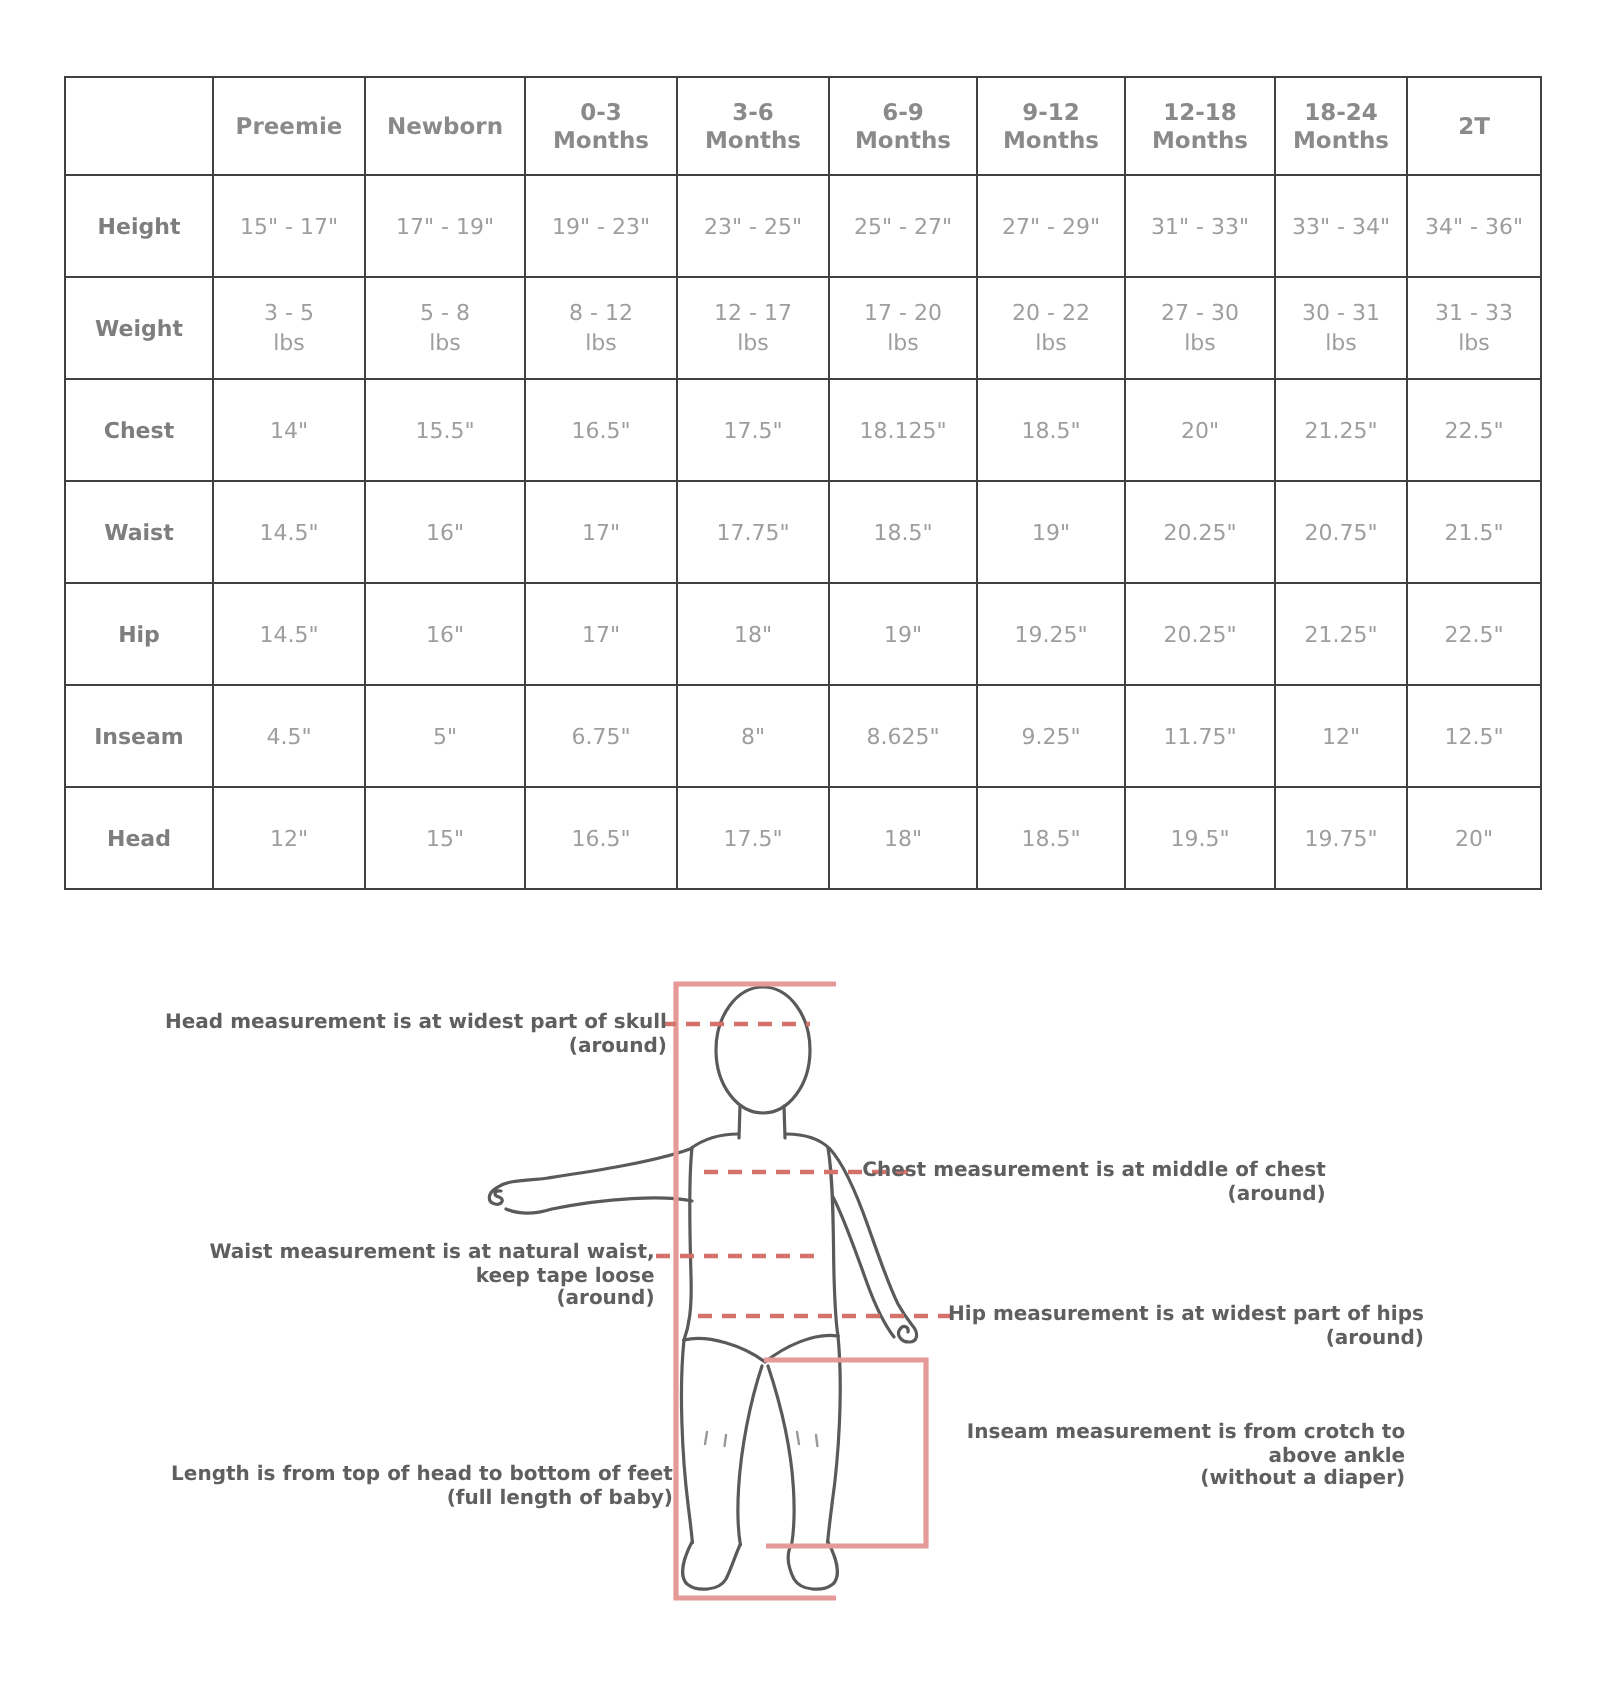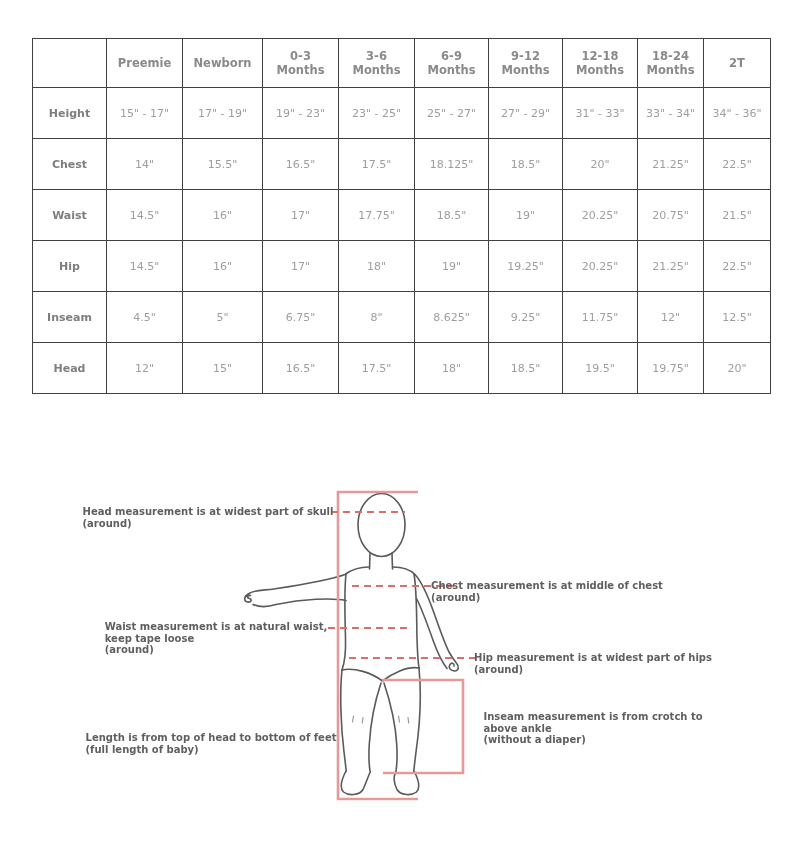--- a/index.html
+++ b/index.html
@@ -24,21 +24,21 @@
   }
   .size-table tbody td{
     height:50px;font-size:11px;line-height:15px;font-weight:normal;
     color:var(--value-text,#9e9e9e);
   }
   
   .diagram-svg{position:absolute;left:0;top:480px;}
   .measure-label{
     position:absolute;transform:translateX(-50%);
     font-size:10px;line-height:11.5px;font-weight:bold;
-    color:var(--label-text,#5f5f5f);text-align:left;white-space:pre;
+    color:var(--label-text,#5f5f5f);text-align:right;white-space:pre;
   }
   .lbl-head  {left:208px;top:506px;}
   .lbl-chest {left:547px;top:580px;}
   .lbl-waist {left:216px;top:621px;}
   .lbl-hip   {left:593px;top:652px;}
   .lbl-inseam{left:577px;top:711px;margin-left:16px;}
   .lbl-length{left:211px;top:732px;}
   .figure-stroke{fill:none;stroke:var(--figure-outline,#5a5a5a);stroke-width:1.6;
     stroke-linecap:round;stroke-linejoin:round;}
   .knee-tick{fill:none;stroke:#9a9a9a;stroke-width:1.2;stroke-linecap:round;}
@@ -89,20 +89,41 @@
             <th>Height</th>
             <td>15" - 17"</td>
             <td>17" - 19"</td>
             <td>19" - 23"</td>
             <td>23" - 25"</td>
             <td>25" - 27"</td>
             <td>27" - 29"</td>
             <td>31" - 33"</td>
             <td>33" - 34"</td>
             <td>34" - 36"</td>
+          </tr>
+          <tr>
+            <th>Weight</th>
+            <td>3 - 5
+lbs</td>
+            <td>5 - 8
+lbs</td>
+            <td>8 - 12
+lbs</td>
+            <td>12 - 17
+lbs</td>
+            <td>17 - 20
+lbs</td>
+            <td>20 - 22
+lbs</td>
+            <td>27 - 30
+lbs</td>
+            <td>30 - 31
+lbs</td>
+            <td>31 - 33
+lbs</td>
           </tr>
           <tr>
             <th>Chest</th>
             <td>14"</td>
             <td>15.5"</td>
             <td>16.5"</td>
             <td>17.5"</td>
             <td>18.125"</td>
             <td>18.5"</td>
             <td>20"</td>

